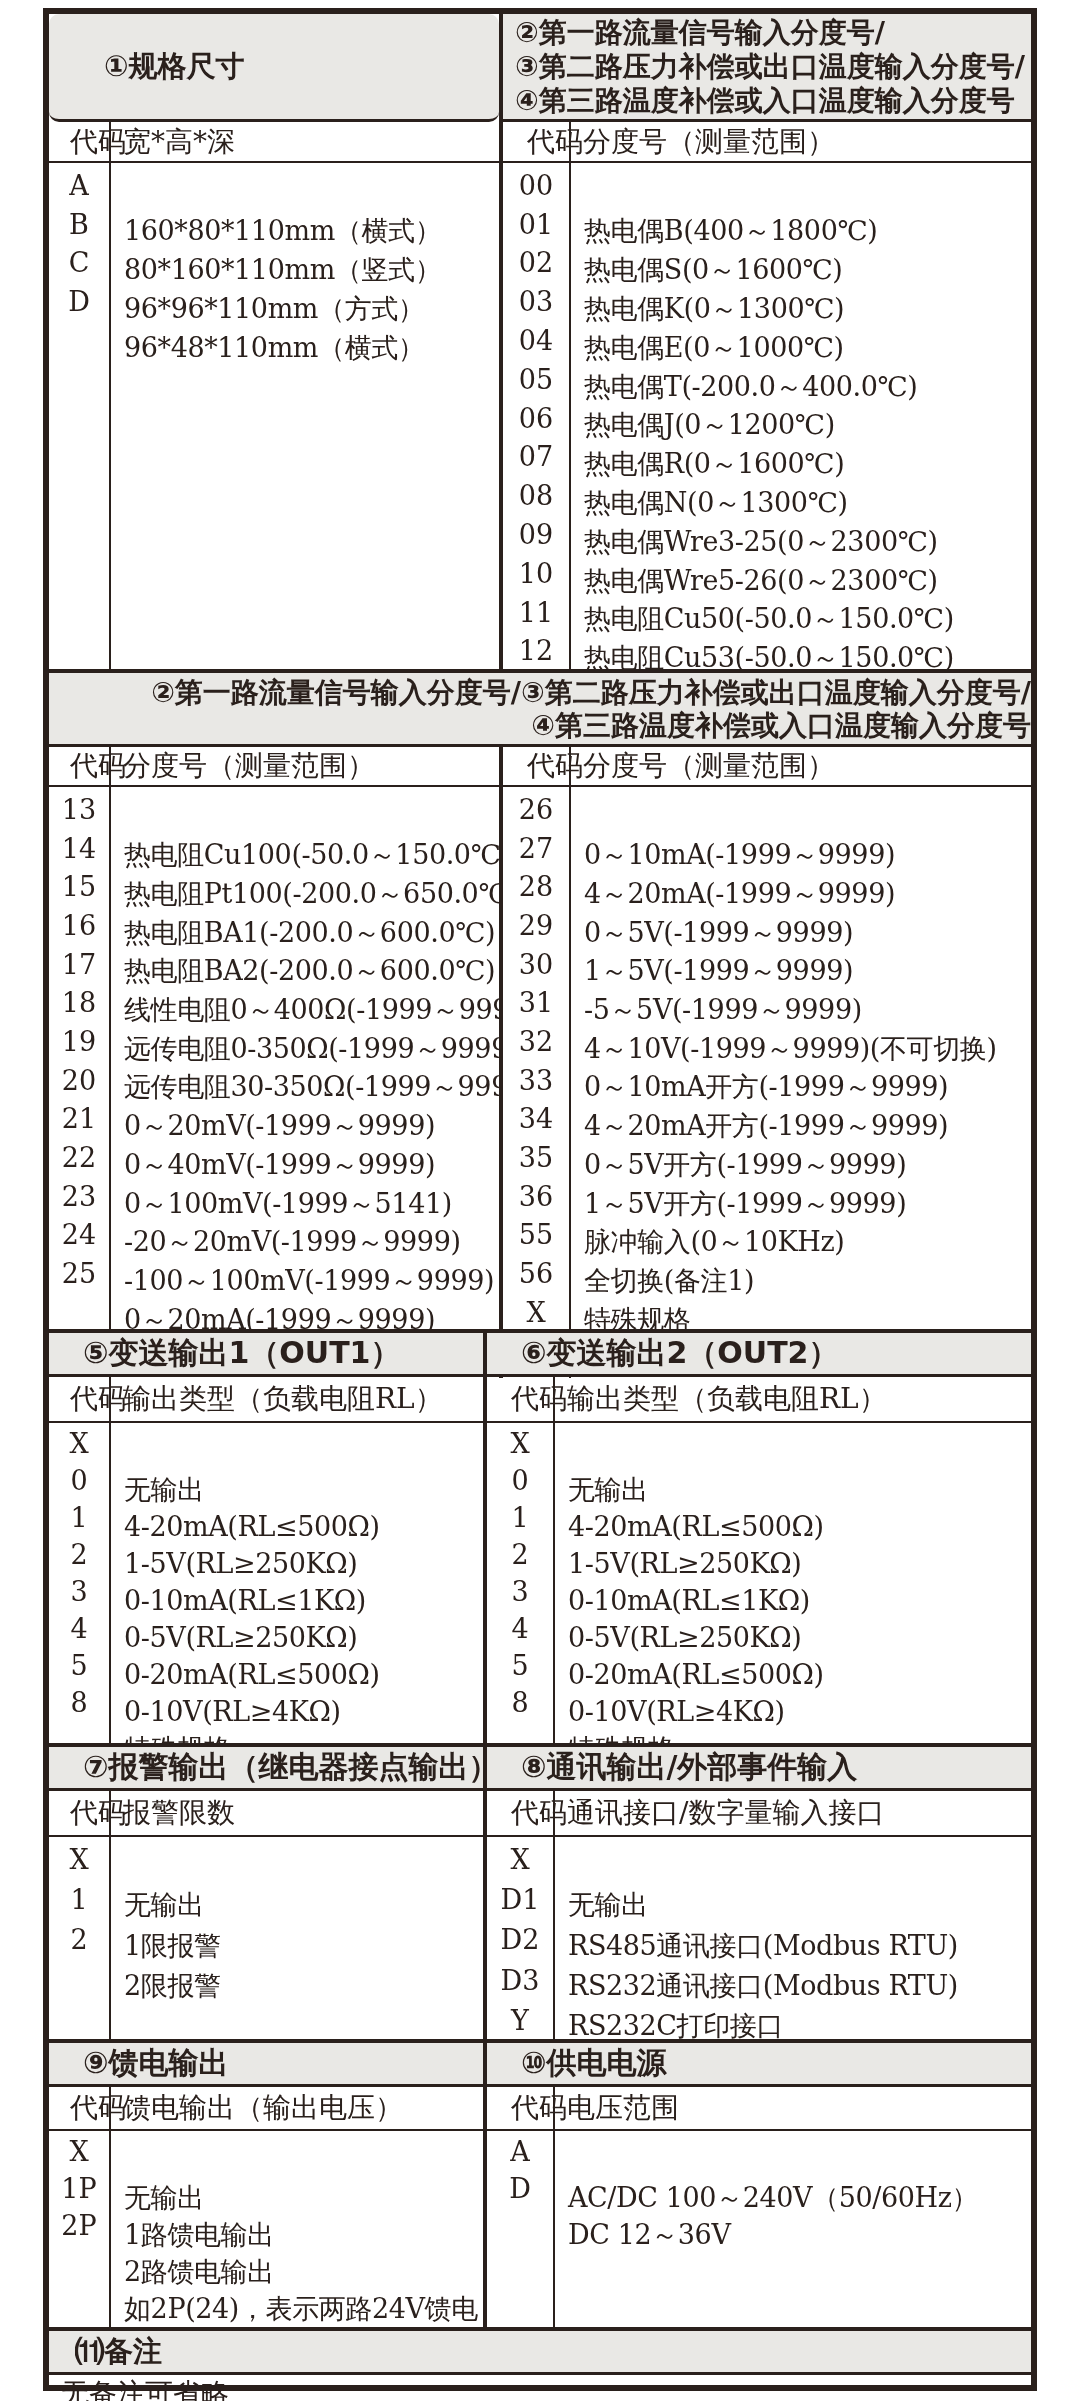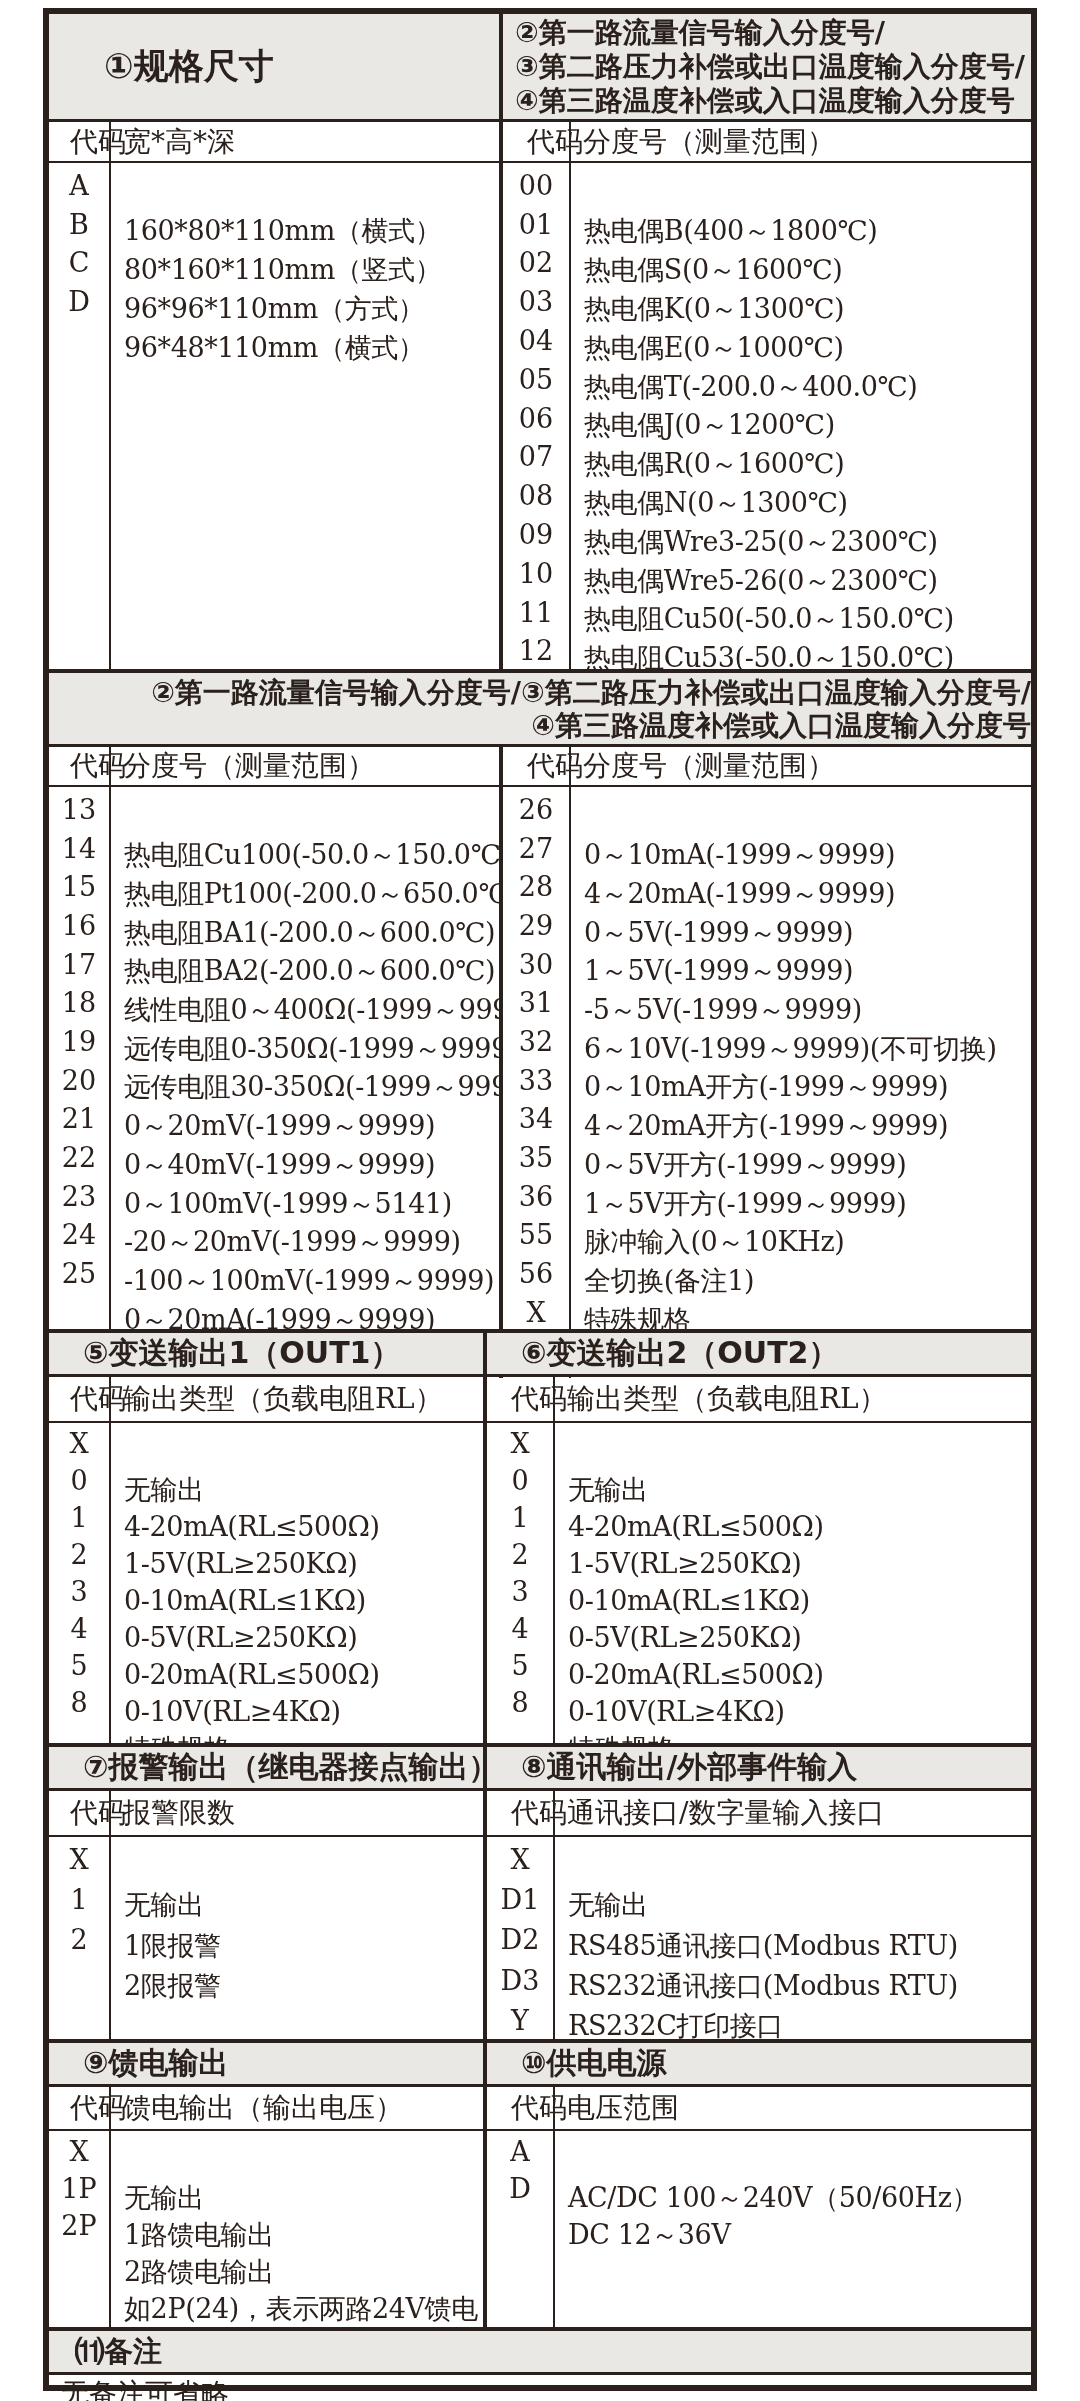--- a/index.html
+++ b/index.html
@@ -50,21 +50,21 @@
   }
   .body .codes{border-right:2px solid var(--ink);display:flex;flex-direction:column;padding-top:var(--pt,2px);}
   .body .descs{display:flex;flex-direction:column;min-width:0;padding-top:var(--pt,2px);margin-top:46px;}
   .ln{height:var(--lh,38px);display:flex;align-items:center;white-space:nowrap;flex:0 0 auto;}
   .codes .ln{justify-content:center;}
   .descs .ln{padding-left:13px;overflow:hidden;letter-spacing:-0.4px;}
 
   
   .sec1{height:655px;}
   .sec1 .band{height:108px;}
-  .sec1 .band.size-band{padding-left:55px;font-size:35px;}
+  .sec1 .band.size-band{padding-left:55px;font-size:29px;border-radius:10px;}
   .sec1 .band.input-band{padding-left:12px;font-size:28px;line-height:34px;}
   .sec1 .colhdr{height:41px;flex:0 0 41px;}
   .sec1 .body{--lh:38.8px;--pt:3px;}
   .half.rightcw{--cw:68px;}
 
   .band2{
     height:78px;flex:0 0 78px;
     border-top:4px solid var(--ink);
     padding-left:52px;font-size:28px;line-height:33px;align-items:flex-end;
   }
@@ -236,21 +236,21 @@
               <div class="ln">55</div>
               <div class="ln">56</div>
               <div class="ln">X</div>
             </div>
           <div class="descs">
               <div class="ln">0～10mA(-1999～9999)</div>
               <div class="ln">4～20mA(-1999～9999)</div>
               <div class="ln">0～5V(-1999～9999)</div>
               <div class="ln">1～5V(-1999～9999)</div>
               <div class="ln">-5～5V(-1999～9999)</div>
-              <div class="ln">6～10V(-1999～9999)(不可切换)</div>
+              <div class="ln">4～10V(-1999～9999)(不可切换)</div>
               <div class="ln">0～10mA开方(-1999～9999)</div>
               <div class="ln">4～20mA开方(-1999～9999)</div>
               <div class="ln">0～5V开方(-1999～9999)</div>
               <div class="ln">1～5V开方(-1999～9999)</div>
               <div class="ln">脉冲输入(0～10KHz)</div>
               <div class="ln">全切换(备注1)</div>
               <div class="ln">特殊规格</div>
               <div class="ln">无输入</div>
             </div>
         </div>

